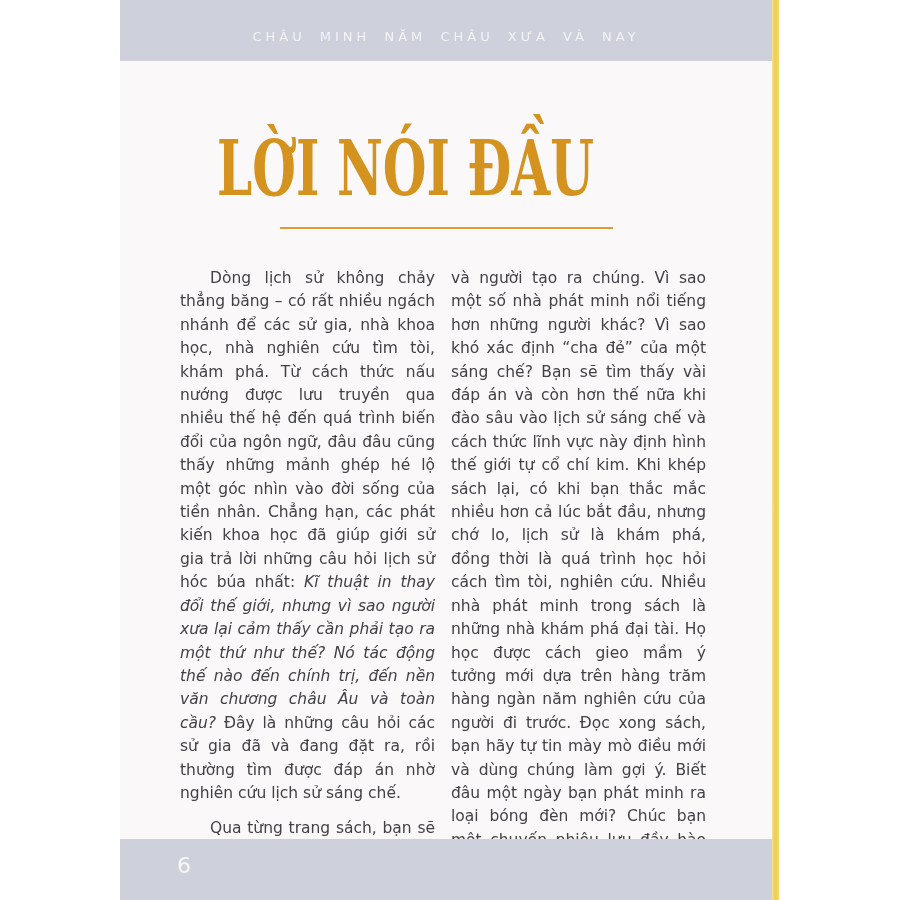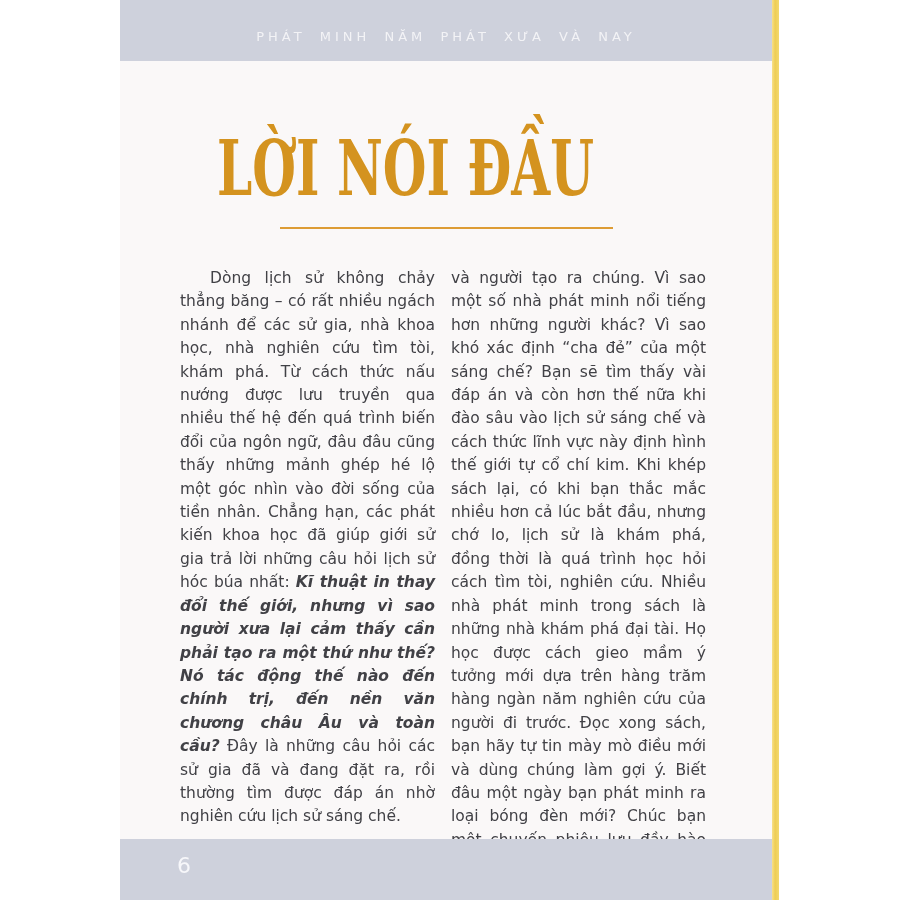--- a/index.html
+++ b/index.html
@@ -44,41 +44,41 @@
     display:flex;gap:16px;padding:0 66px 0 60px;margin-top:38px;
   }
   .col{
     width:255px;flex:0 0 255px;text-align:justify;color:var(--body_text);
     font-size:15.5px;line-height:23.4px;
     font-family:"DejaVu Sans",sans-serif;
   }
   .col p{margin:0;}
   .col p.indent{text-indent:30px;}
   .col p + p{margin-top:12px;}
-  .col em{font-style:italic;font-weight:bold;}
+  .col em{font-style:italic;}
   .footer-bar{
     position:absolute;left:0;bottom:0;width:652px;height:61px;
     background:var(--bar);display:flex;align-items:center;
   }
   .page-number{
     color:#f7f7fa;font-size:22px;padding-left:57px;margin-top:-8px;
     font-family:"DejaVu Sans",sans-serif;
   }
   .book-edge{
     position:absolute;left:772px;top:0;width:7px;height:900px;
     background:linear-gradient(to right,#f7e08a 0%,#eecd55 45%,#f3d96f 100%);
   }
 </style>
 </head>
 <body>
 
 <div class="page">
 
   <div class="header-bar">
-    <span class="header-title">PHÁT MINH NĂM PHÁT XƯA VÀ NAY</span>
+    <span class="header-title">CHÂU MINH NĂM CHÂU XƯA VÀ NAY</span>
   </div>
 
   <div class="title-wrap">
     <h1 class="book-title">LỜI NÓI ĐẦU</h1>
     <div class="title-rule"></div>
   </div>
 
   <div class="content">
     <div class="col">
         <p class="indent"><span>Dòng lịch sử không chảy thẳng băng – có rất nhiều ngách nhánh để các sử gia, nhà khoa học, nhà nghiên cứu tìm tòi, khám phá. Từ cách thức nấu nướng được lưu truyền qua nhiều thế hệ đến quá trình biến đổi của ngôn ngữ, đâu đâu cũng thấy những mảnh ghép hé lộ một góc nhìn vào đời sống của tiền nhân. Chẳng hạn, các phát kiến khoa học đã giúp giới sử gia trả lời những câu hỏi lịch sử hóc búa nhất: </span><em>Kĩ thuật in thay đổi thế giới, nhưng vì sao người xưa lại cảm thấy cần phải tạo ra một thứ như thế? Nó tác động thế nào đến chính trị, đến nền văn chương châu Âu và toàn cầu?</em><span> Đây là những câu hỏi các sử gia đã và đang đặt ra, rồi thường tìm được đáp án nhờ nghiên cứu lịch sử sáng chế.</span></p>

